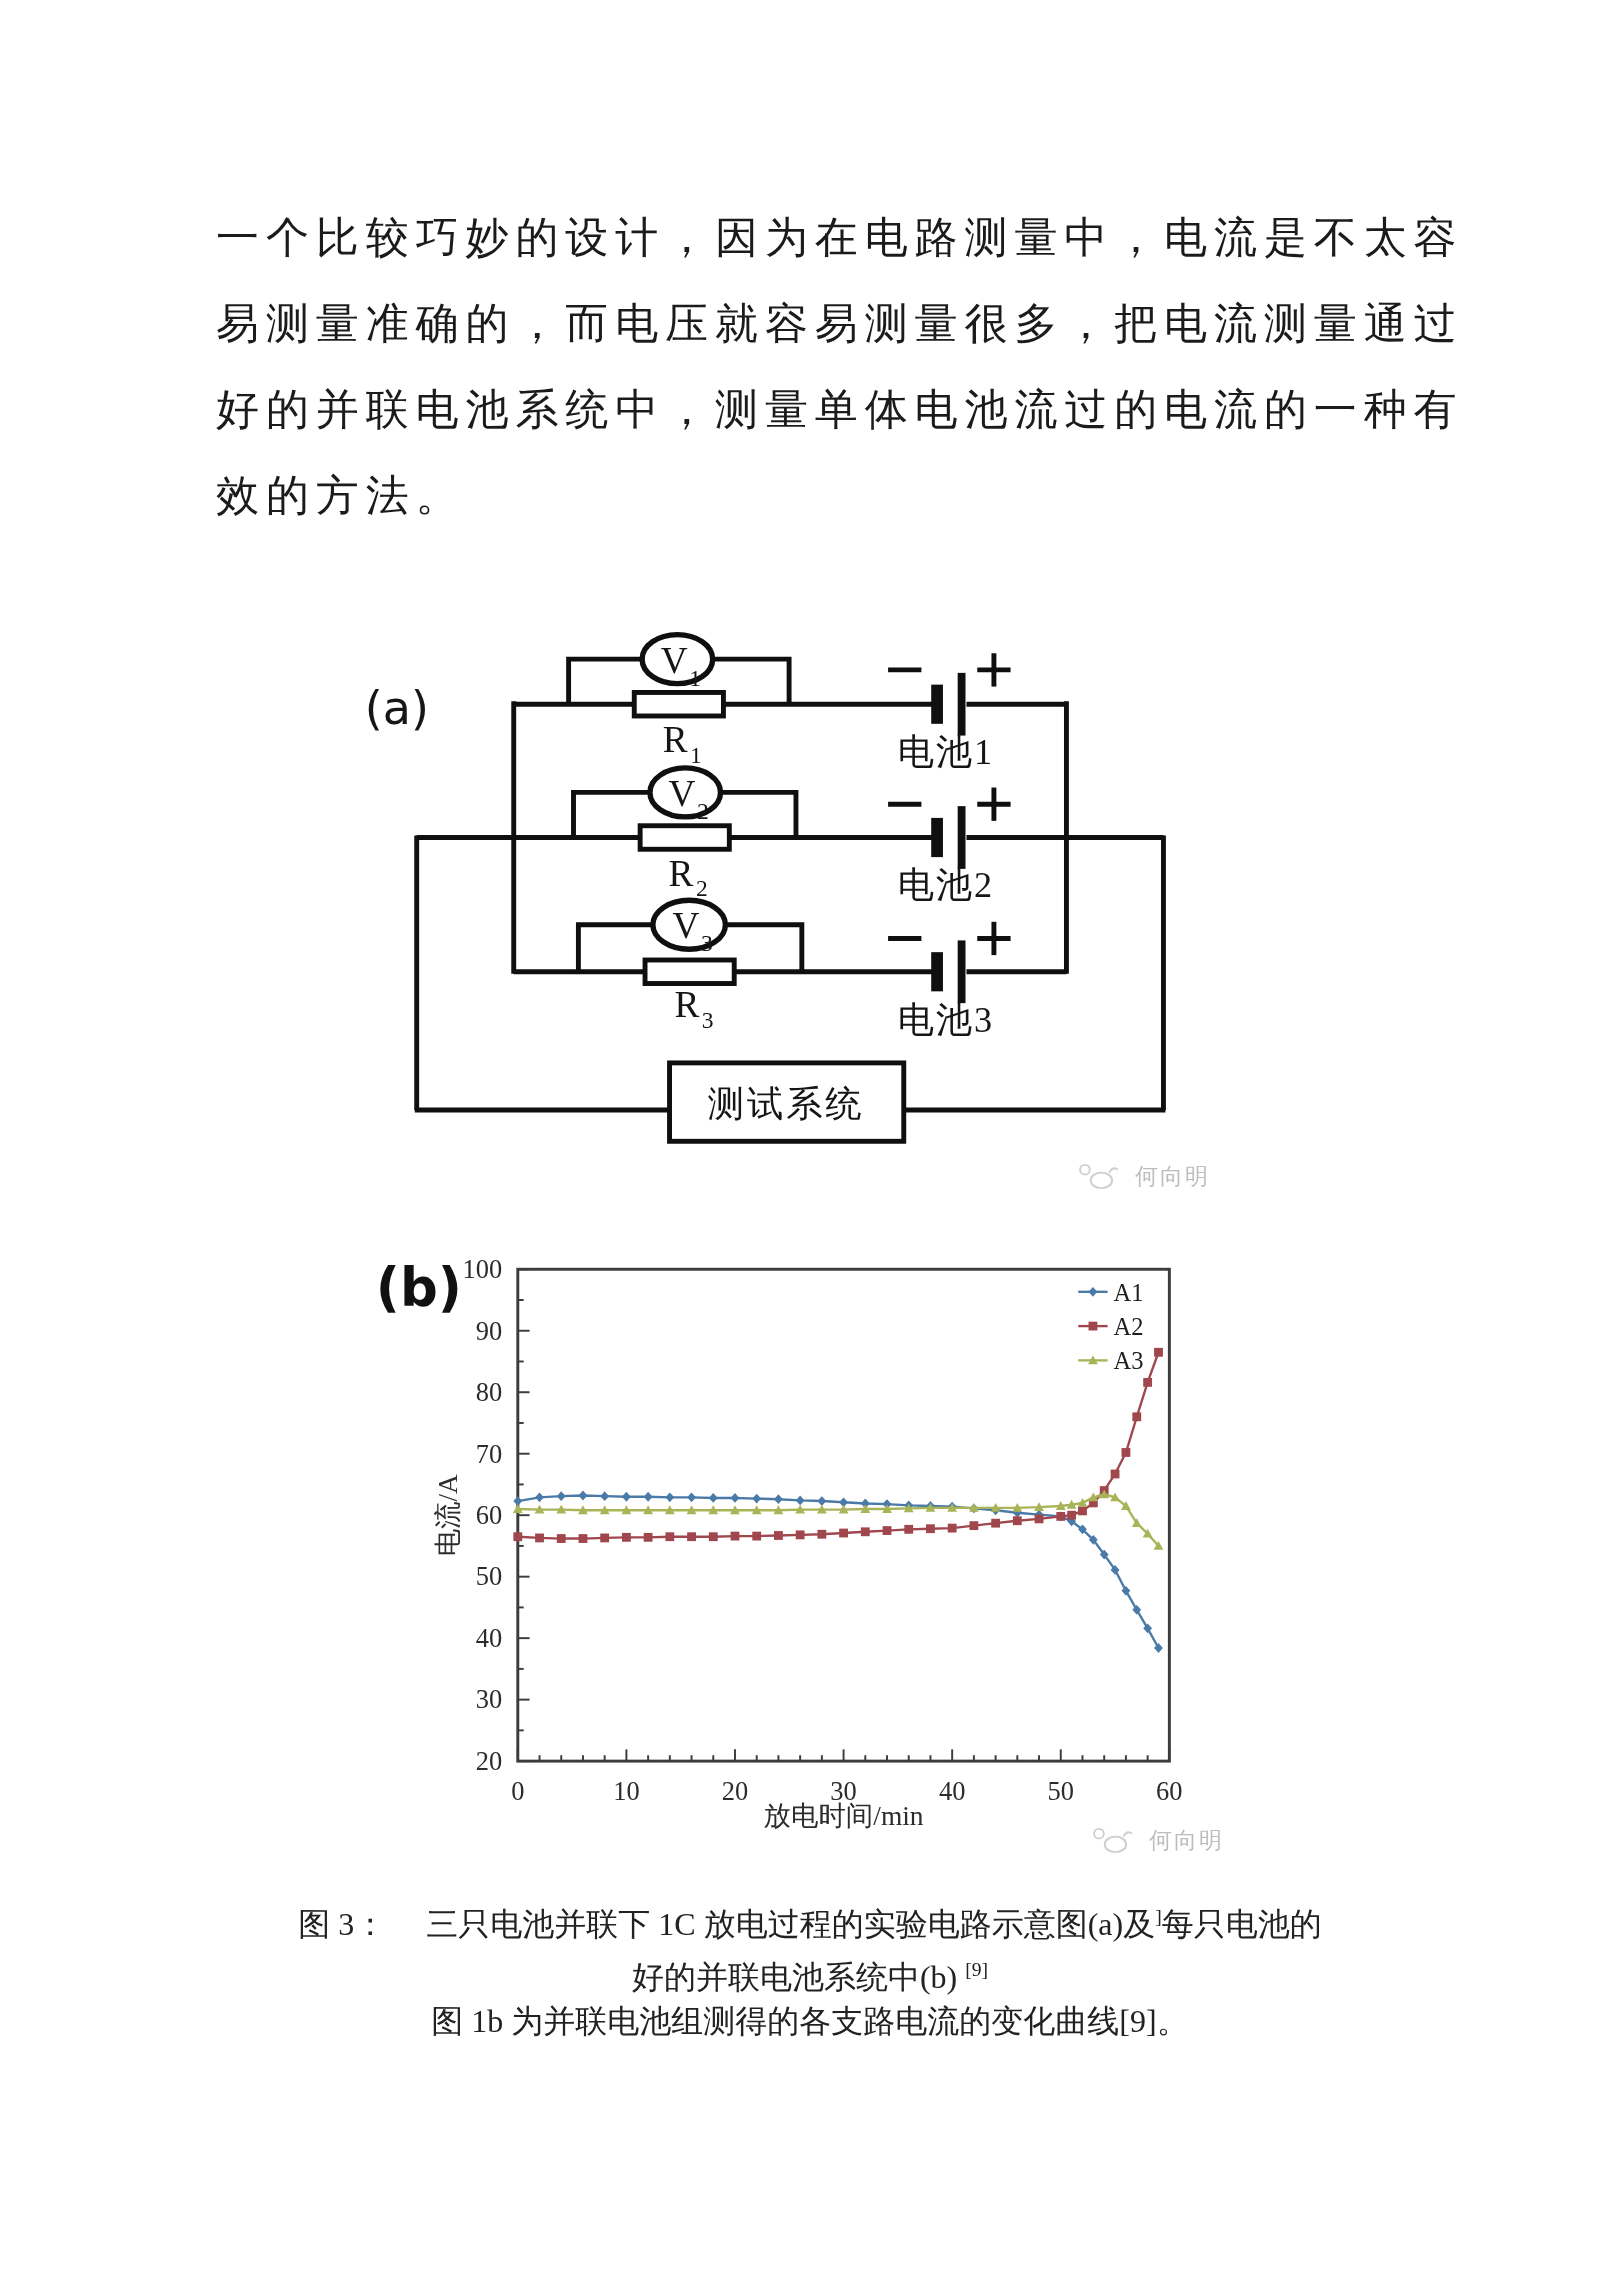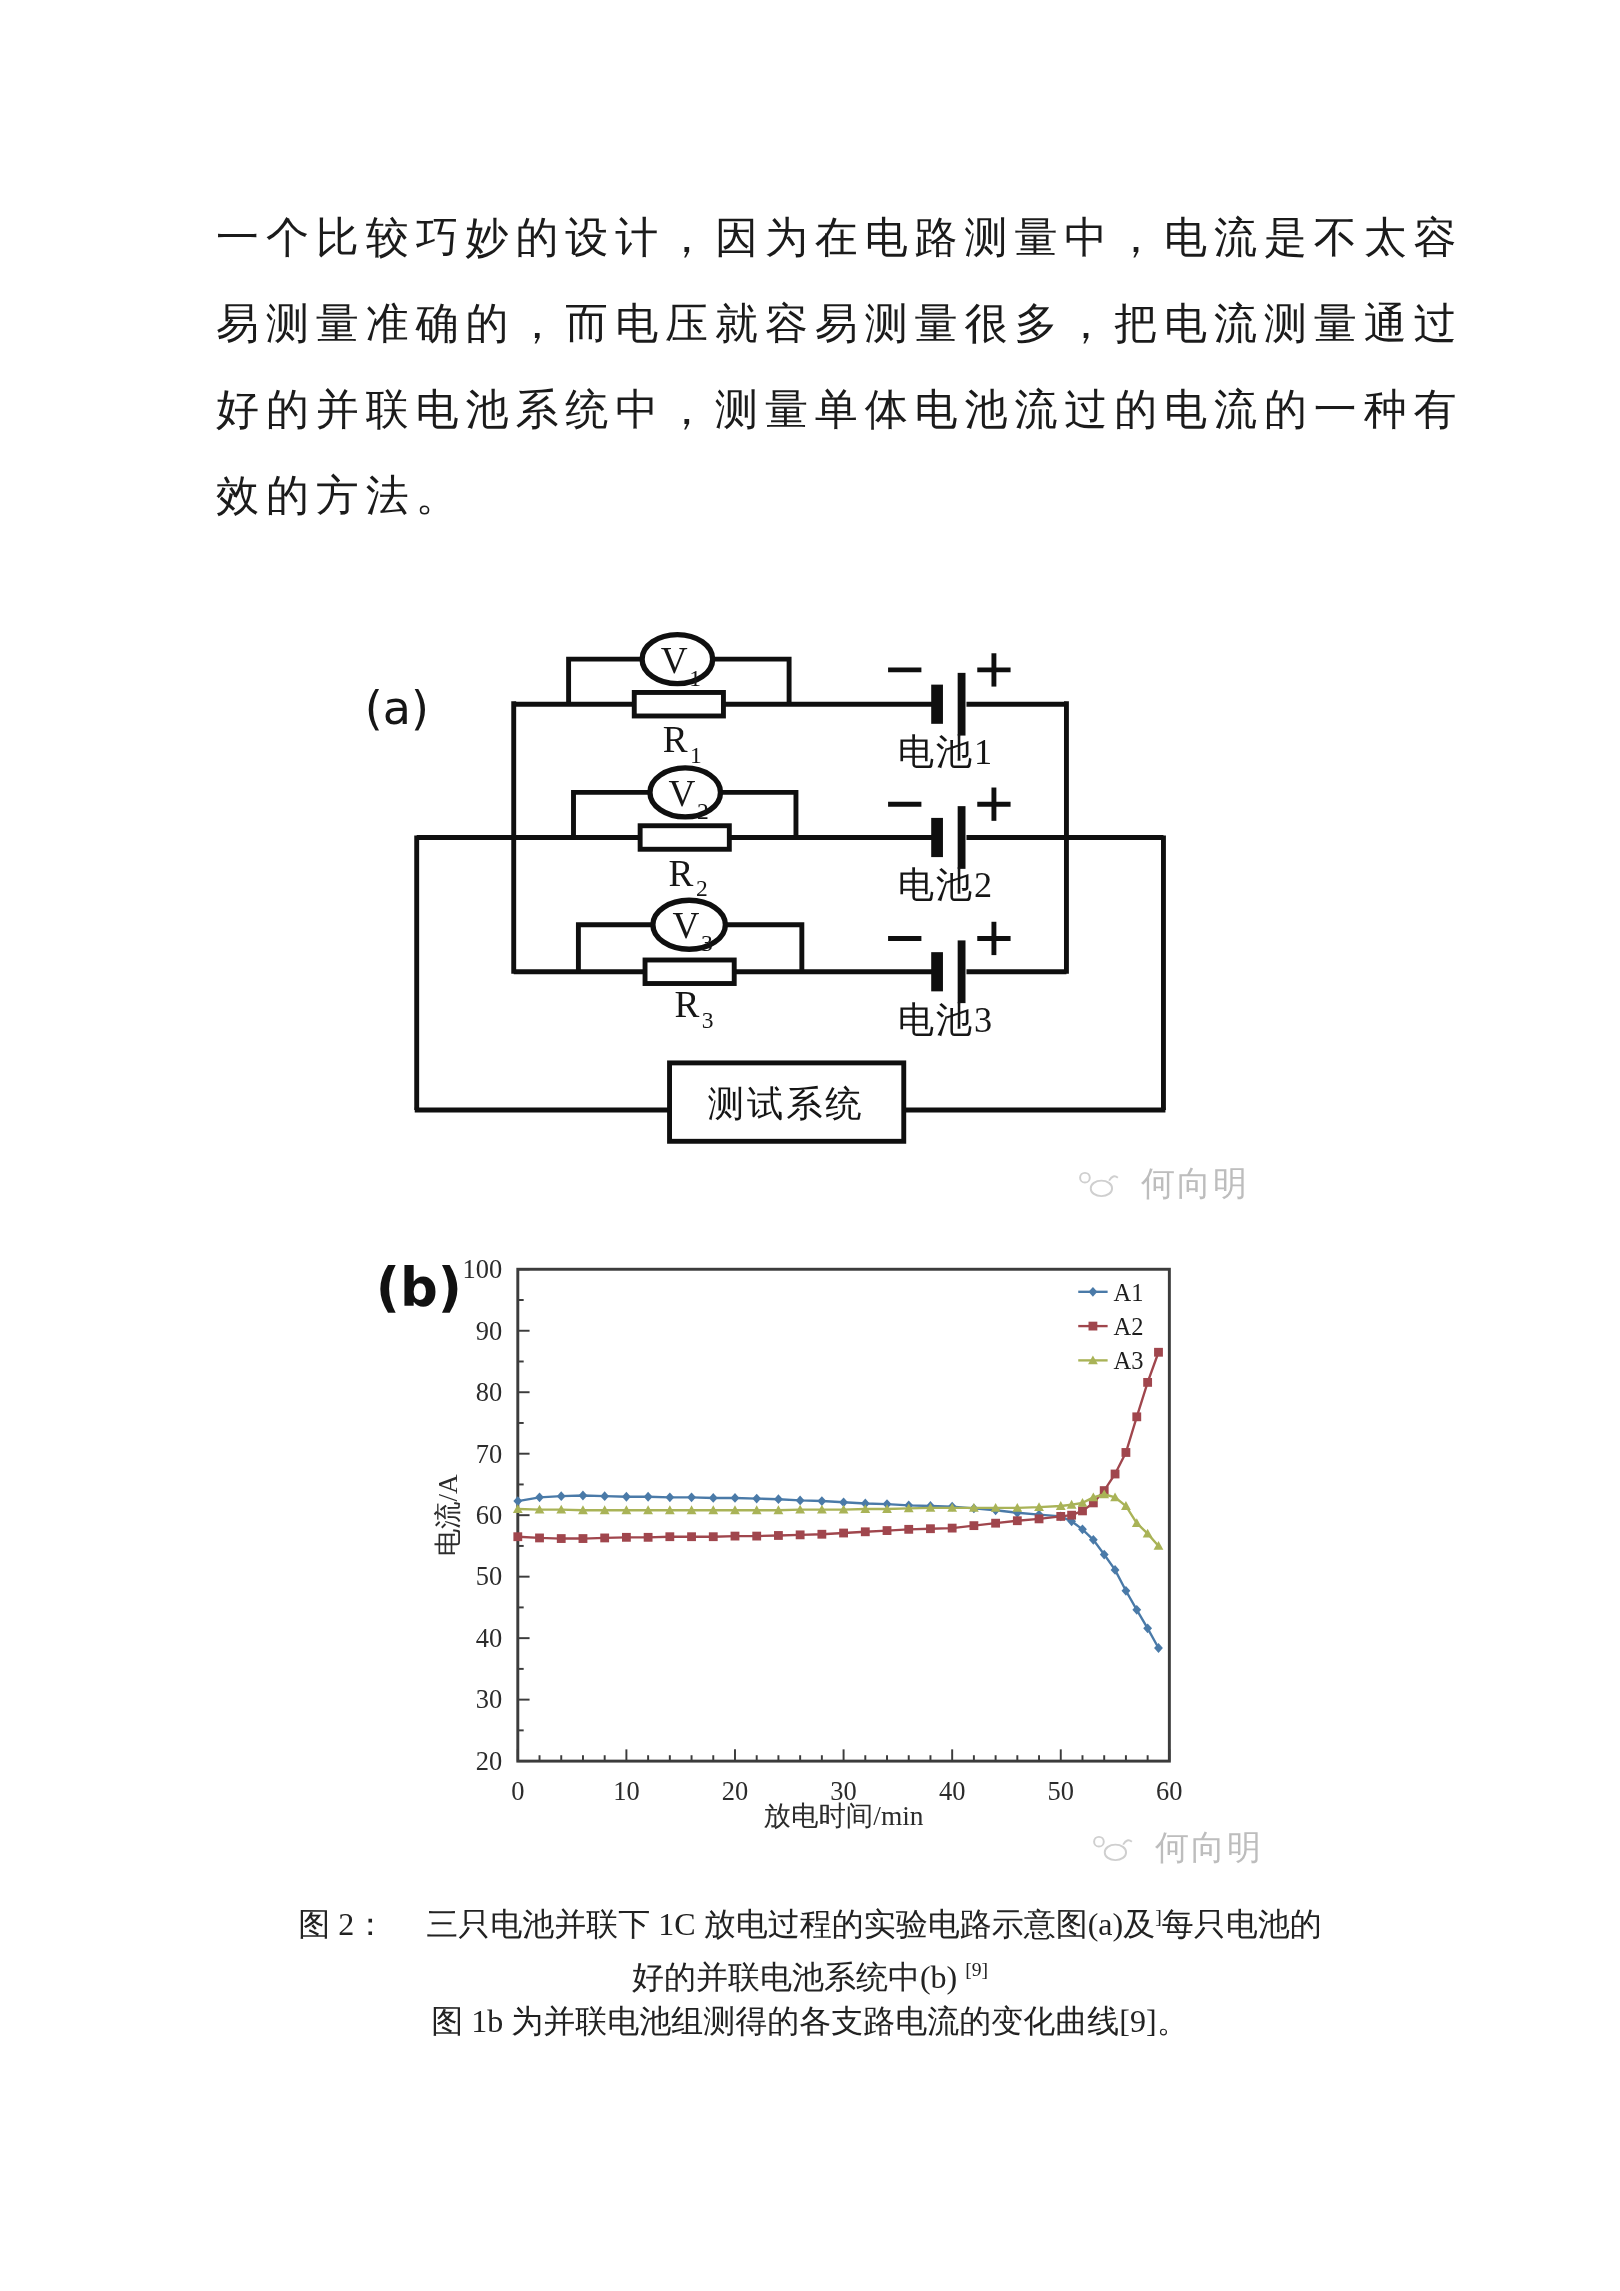--- a/index.html
+++ b/index.html
@@ -7,22 +7,22 @@
         font-family:"Liberation Serif","DejaVu Serif",serif;overflow:hidden;}
   
   #paragraph{position:absolute;left:208px;top:195px;width:1235px;color:#1b1b1b;margin-left:8px;}
   #paragraph .pline{font-size:43px;line-height:86px;letter-spacing:6.9px;white-space:nowrap;}
   
   #circuit-svg{position:absolute;left:353px;top:617px;width:833px;height:588px;}
   #circuit-svg text{fill:#161616;}
   
   #chart-svg{position:absolute;left:363px;top:1230px;width:872px;height:637px;}
   
-  .watermark{position:absolute;display:flex;align-items:center;gap:20px;color:#bdbdbd;
-             font-size:34px;letter-spacing:2px;}
+  .watermark{position:absolute;display:flex;align-items:center;gap:14px;color:#bdbdbd;
+             font-size:23px;letter-spacing:2px;}
   #watermark-a{left:1076px;top:1161px;}
   #watermark-b{left:1090px;top:1825px;}
   
   #caption{position:absolute;left:0;top:1894px;width:1620px;text-align:center;color:#222;
            font-size:32px;line-height:45px;}
   #caption sup{font-size:19.6px;}
 </style>
 </head>
 <body>
 
@@ -340,19 +340,19 @@
       <g stroke="#cfcfcf" fill="none" stroke-width="2">
         <circle cx="9" cy="9" r="5"></circle>
         <ellipse cx="26" cy="20" rx="11" ry="8"></ellipse>
         <path d="M34,12 q4,-7 9,-3"></path>
       </g>
     </svg>
     <span>何向明</span>
   </div>
 
   <div id="caption">
-    <div><span>图 2：　 三只电池并联下 1C 放电过程的实验电路示意图(a)及</span><sup>]</sup><span>每只电池的</span></div>
+    <div><span>图 3：　 三只电池并联下 1C 放电过程的实验电路示意图(a)及</span><sup>]</sup><span>每只电池的</span></div>
     <div><span>好的并联电池系统中(b)</span>&nbsp;<sup>[9]</sup></div>
     <div>图 1b 为并联电池组测得的各支路电流的变化曲线[9]。</div>
   </div>
 
 </div>
 
 
 </body></html>

